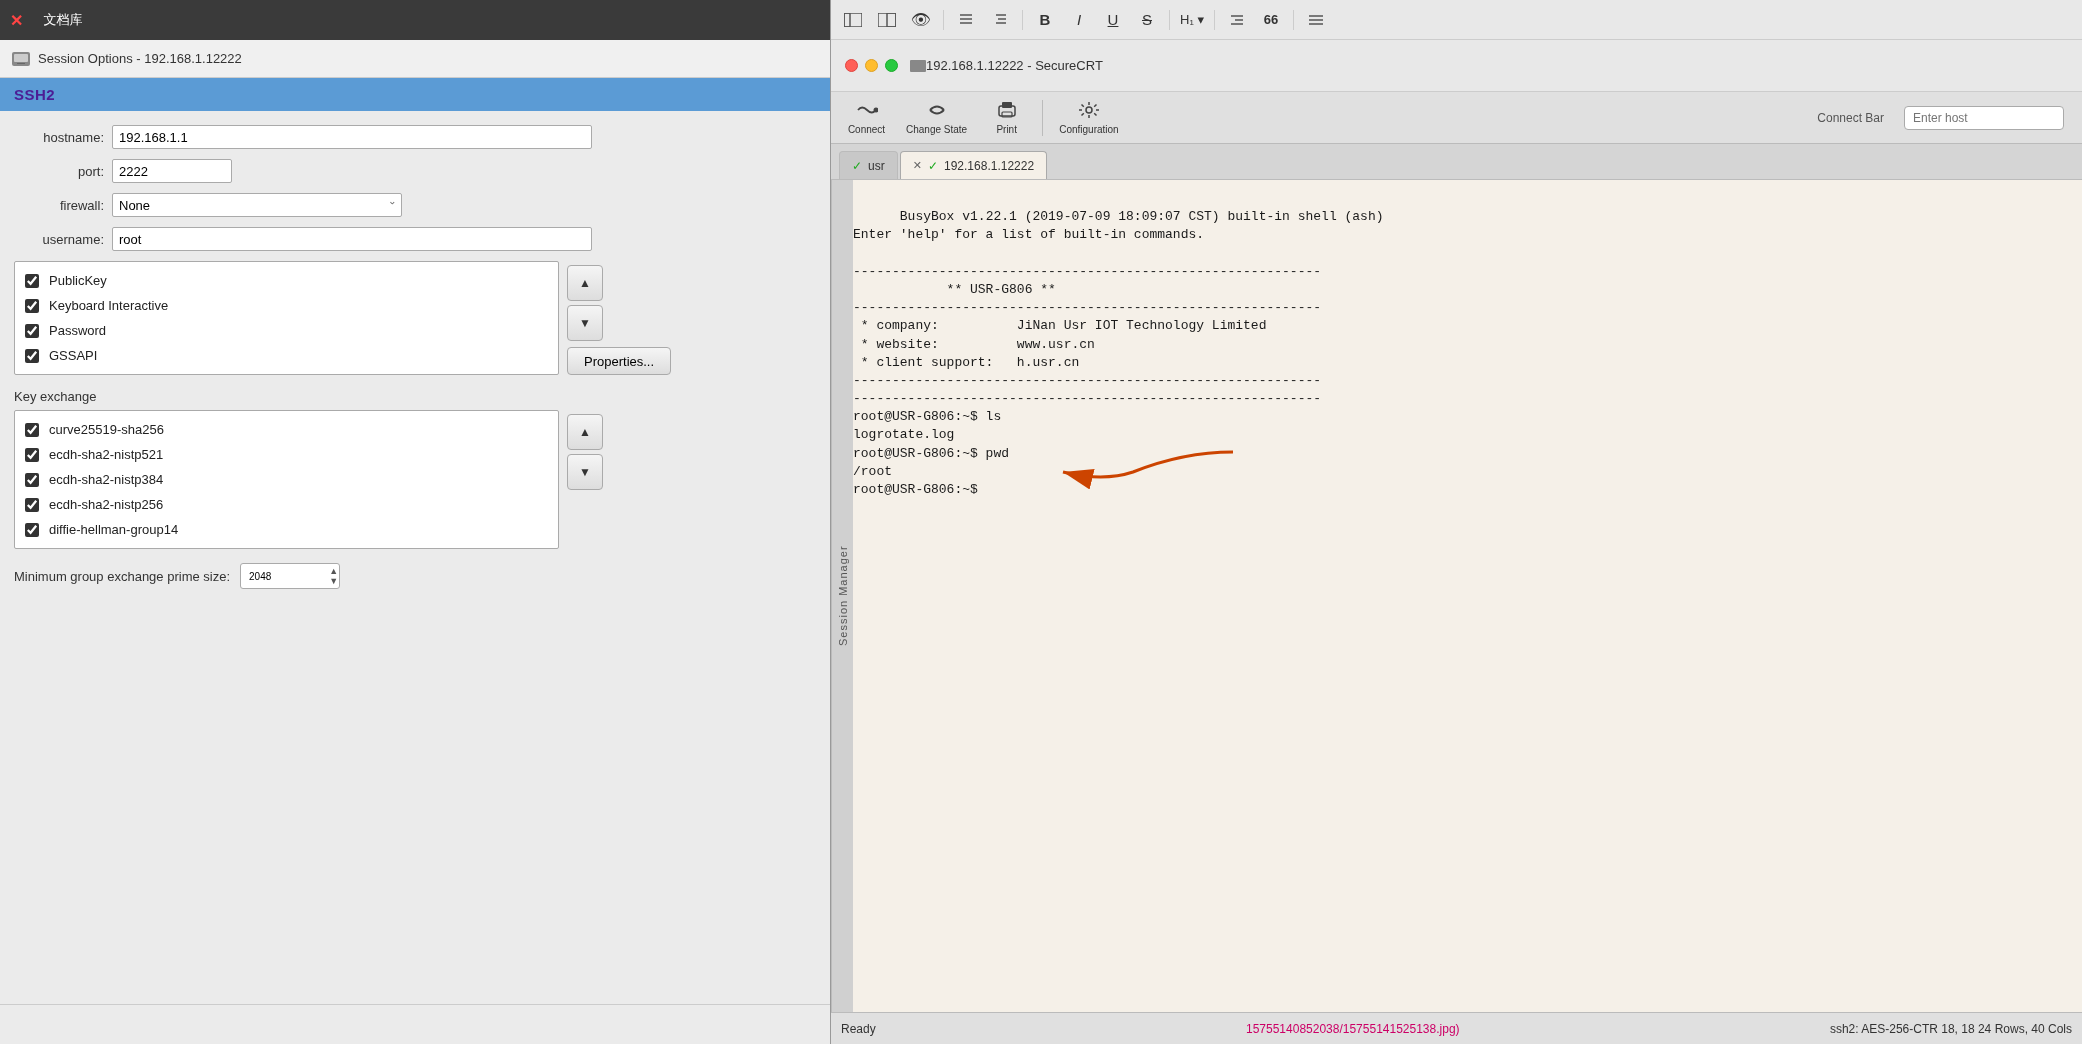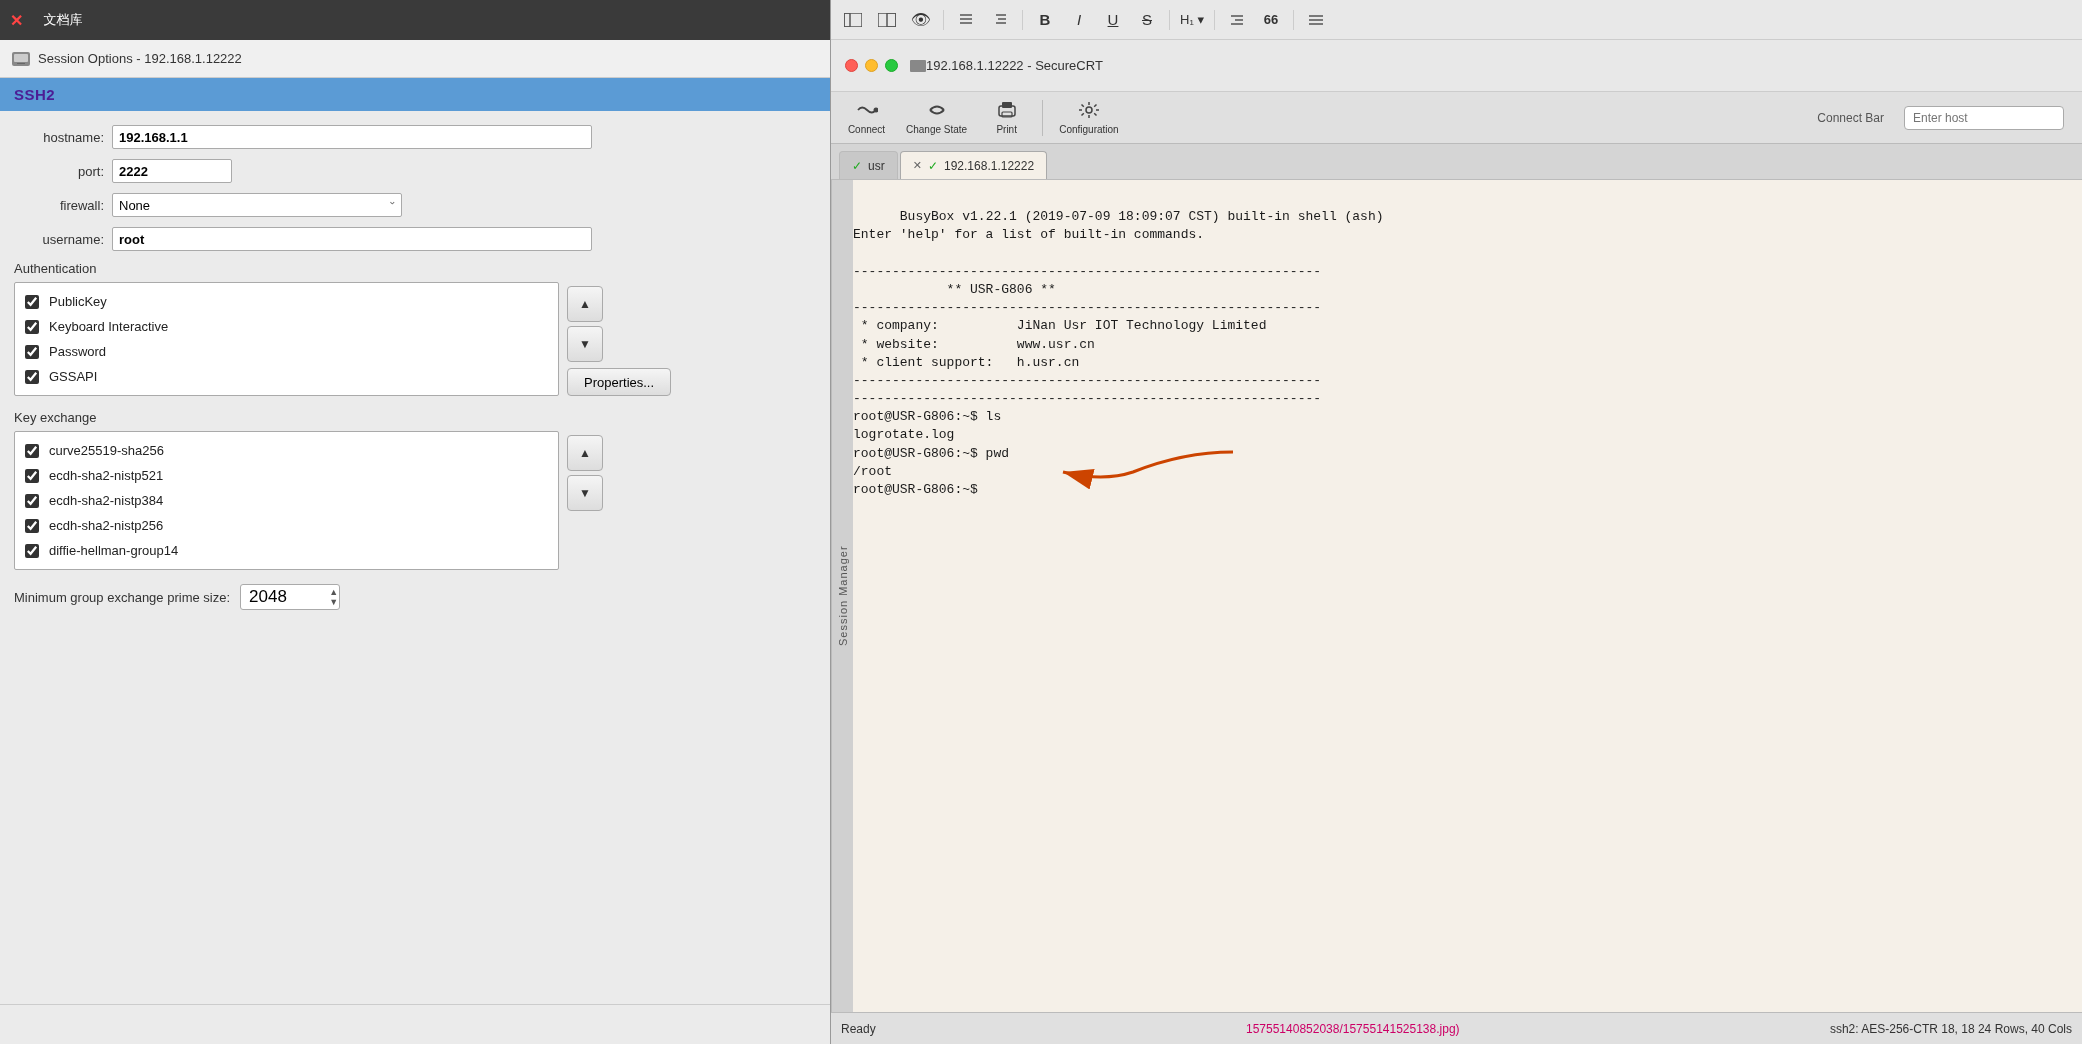--- a/index.html
+++ b/index.html
@@ -85,21 +85,20 @@
       text-align: right;
     }
     .form-input {
       height: 24px;
       border: 1px solid #aaa;
       background: white;
       font-size: 13px;
       padding: 0 6px;
       border-radius: 2px;
       outline: none;
-      font-weight: bold;
     }
     .hostname-input { width: 480px; }
     .port-input { width: 120px; }
     .firewall-select {
       width: 290px;
       height: 24px;
       border: 1px solid #aaa;
       background: white;
       font-size: 13px;
       padding: 0 6px;
@@ -227,21 +226,21 @@
     .prime-input-wrap {
       position: relative;
       display: inline-block;
     }
     .prime-input {
       width: 100px;
       height: 26px;
       border: 1px solid #aaa;
       border-radius: 3px;
       padding: 0 24px 0 8px;
-      font-size: 17px;
+      font-size: 10px;
       background: white;
     }
     .prime-spinner {
       position: absolute;
       right: 2px;
       top: 1px;
       display: flex;
       flex-direction: column;
       height: 24px;
       justify-content: center;
@@ -532,21 +531,20 @@
         <span style="font-size:9px;line-height:10px;color:#555;">▲</span>
         <span style="font-size:9px;line-height:10px;color:#555;">▼</span>
       </div>
     </div>
 
     <div class="form-row">
       <span class="form-label">username:</span>
       <input class="form-input username-input" type="text" value="root" style="">
     </div>
 
-    <div class="section-label">Authentication</div>
     <div class="auth-section">
       <div class="auth-list">
         <div class="auth-item">
           <input type="checkbox" checked="" style="">
           <span>PublicKey</span>
         </div>
         <div class="auth-item">
           <input type="checkbox" checked="" style="">
           <span>Keyboard Interactive</span>
         </div>

